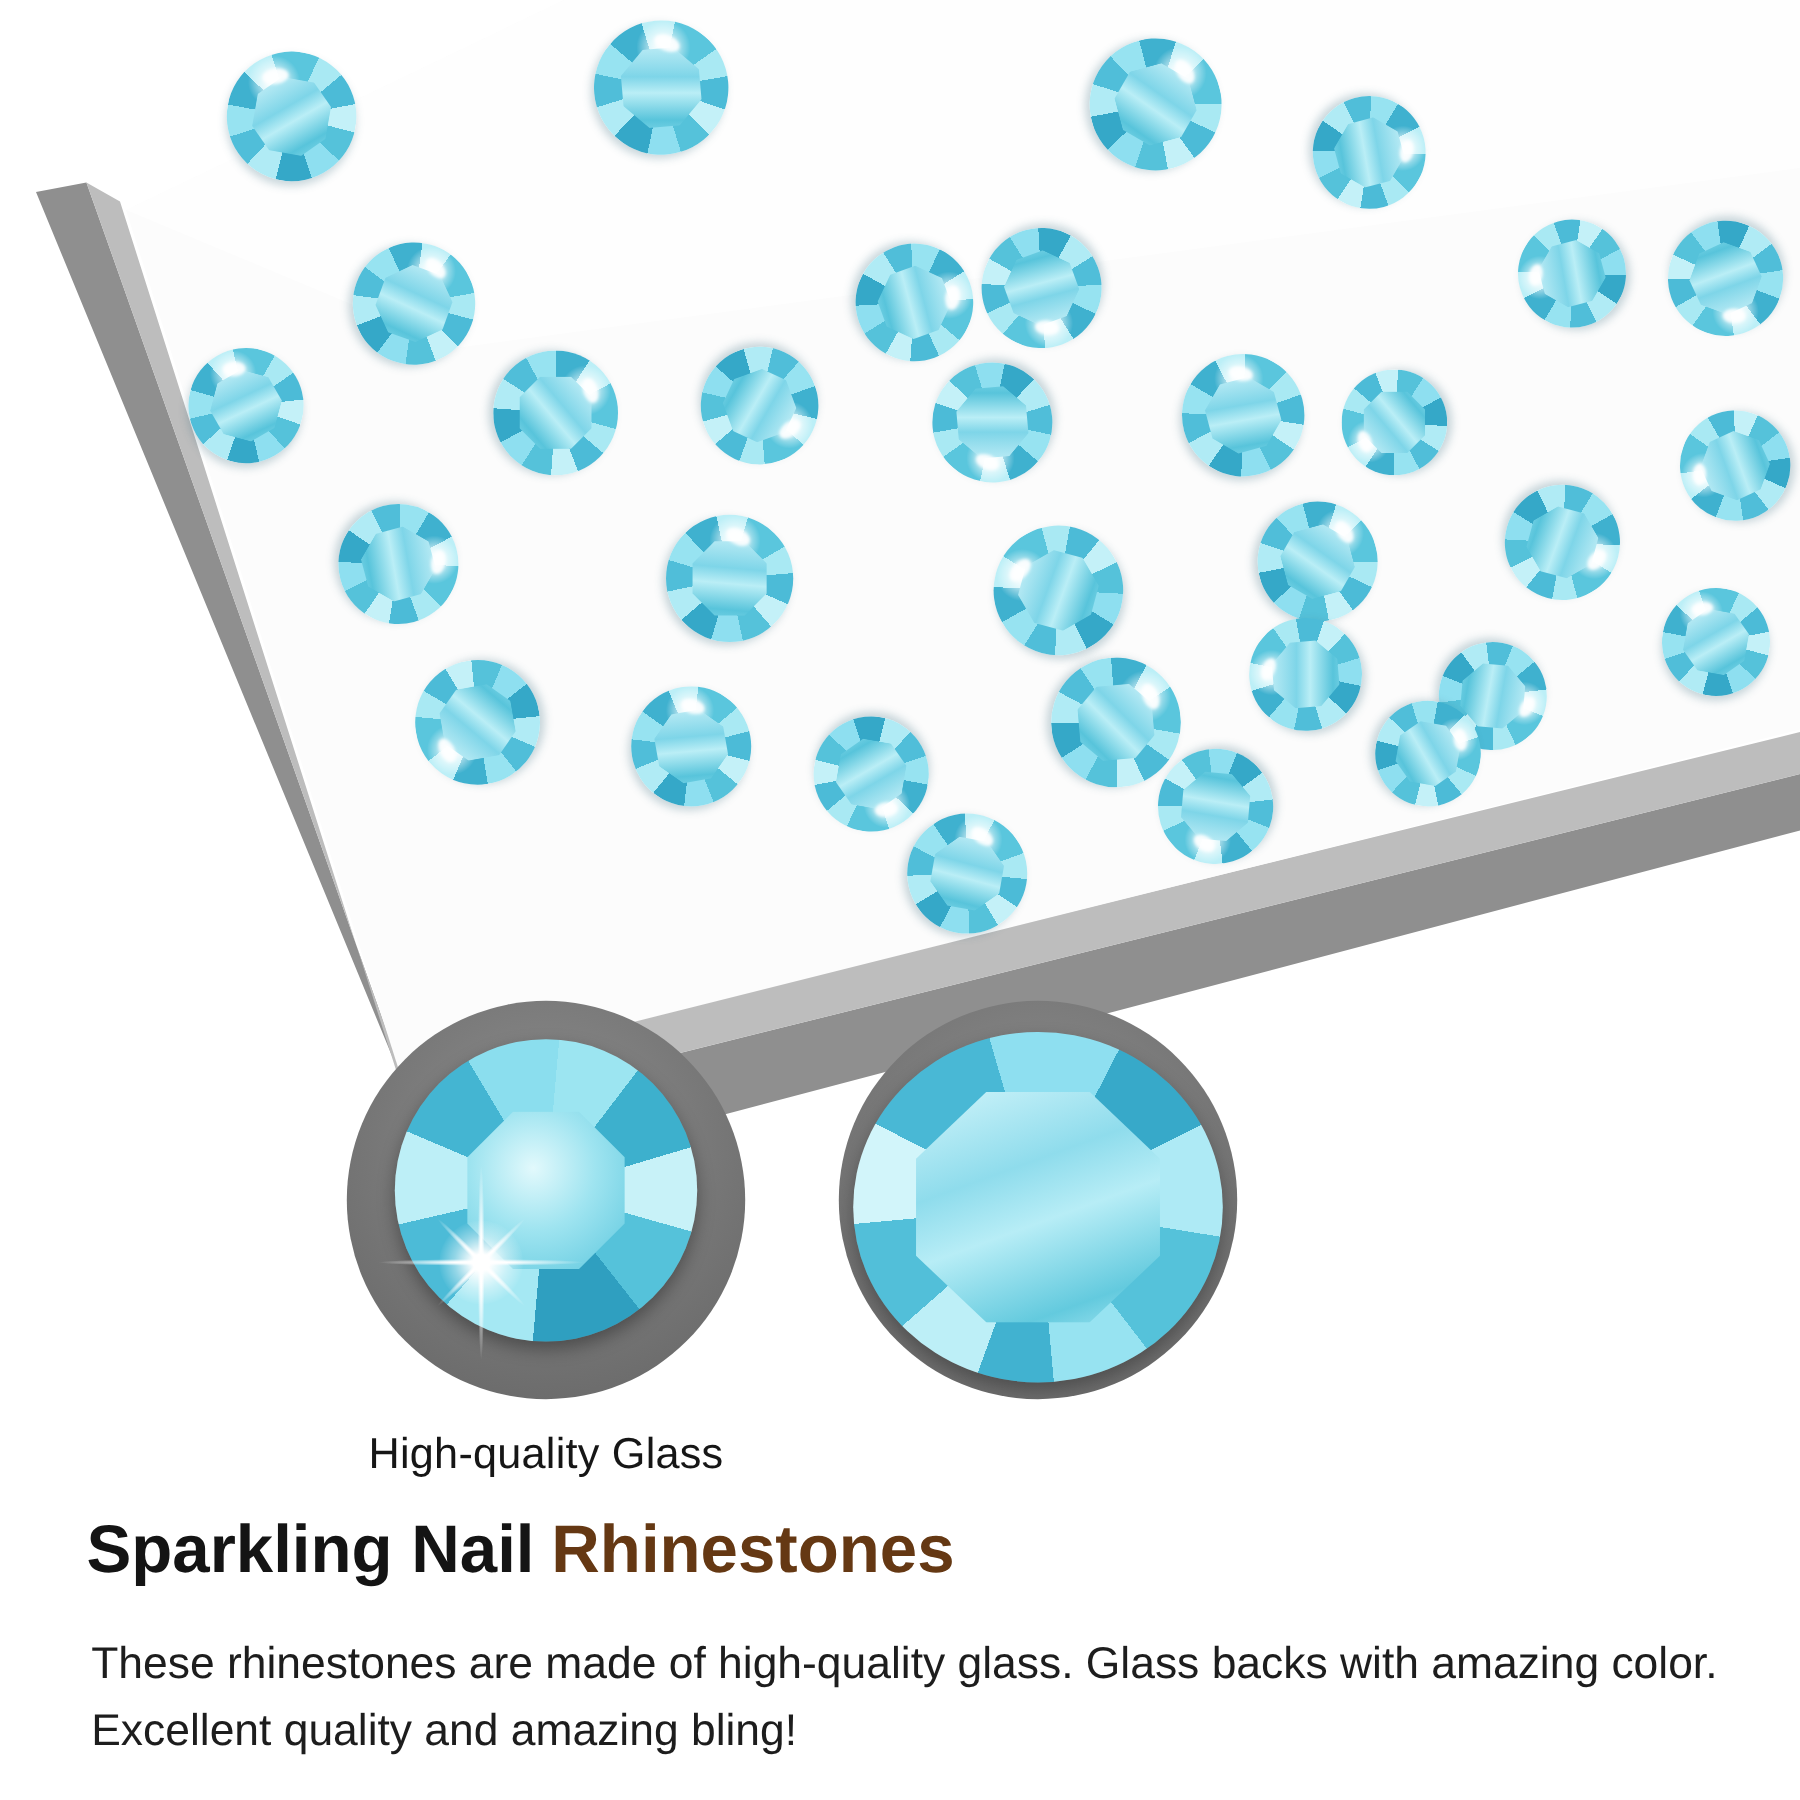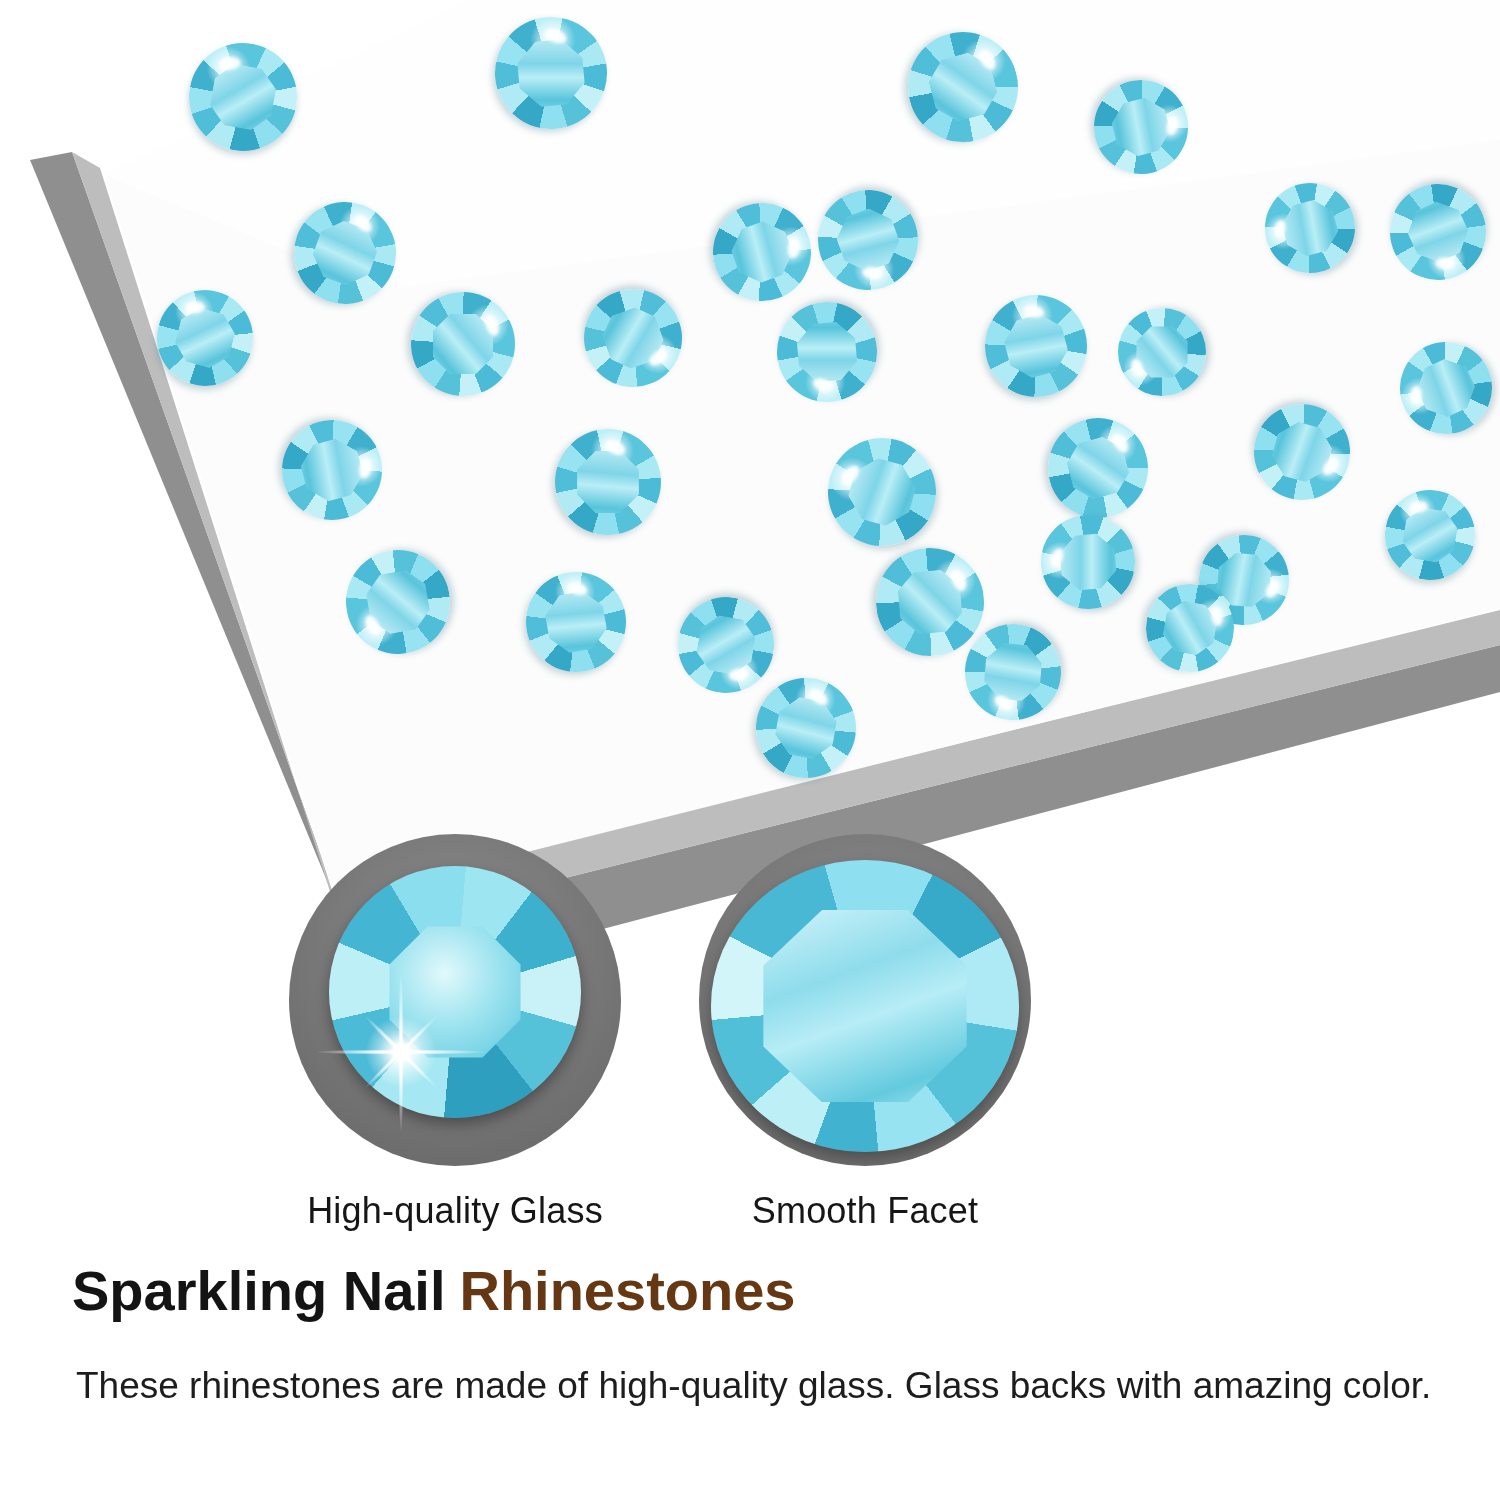--- a/index.html
+++ b/index.html
@@ -171,26 +171,26 @@
           <b class="glow"></b>
         </div>
       </div>
       <figcaption>High-quality Glass</figcaption>
     </figure>
 
     <figure class="callout" style="left:699px;top:818px;">
       <div class="circle">
         <div class="gem2"></div>
       </div>
-      <figcaption>Smooth Facet</figcaption>
     </figure>
 
 
   </div>
 
   <div class="textlayer">
     <h1 class="heading"><span>Sparkling Nail</span><span class="brown">Rhinestones</span></h1>
     <p class="desc">
       <span>These rhinestones are made of high-quality glass. Glass backs with amazing color.</span><br>
+      <span>Excellent quality and amazing bling!</span>
     </p>
   </div>
 
 </div>
 
 </body></html>

